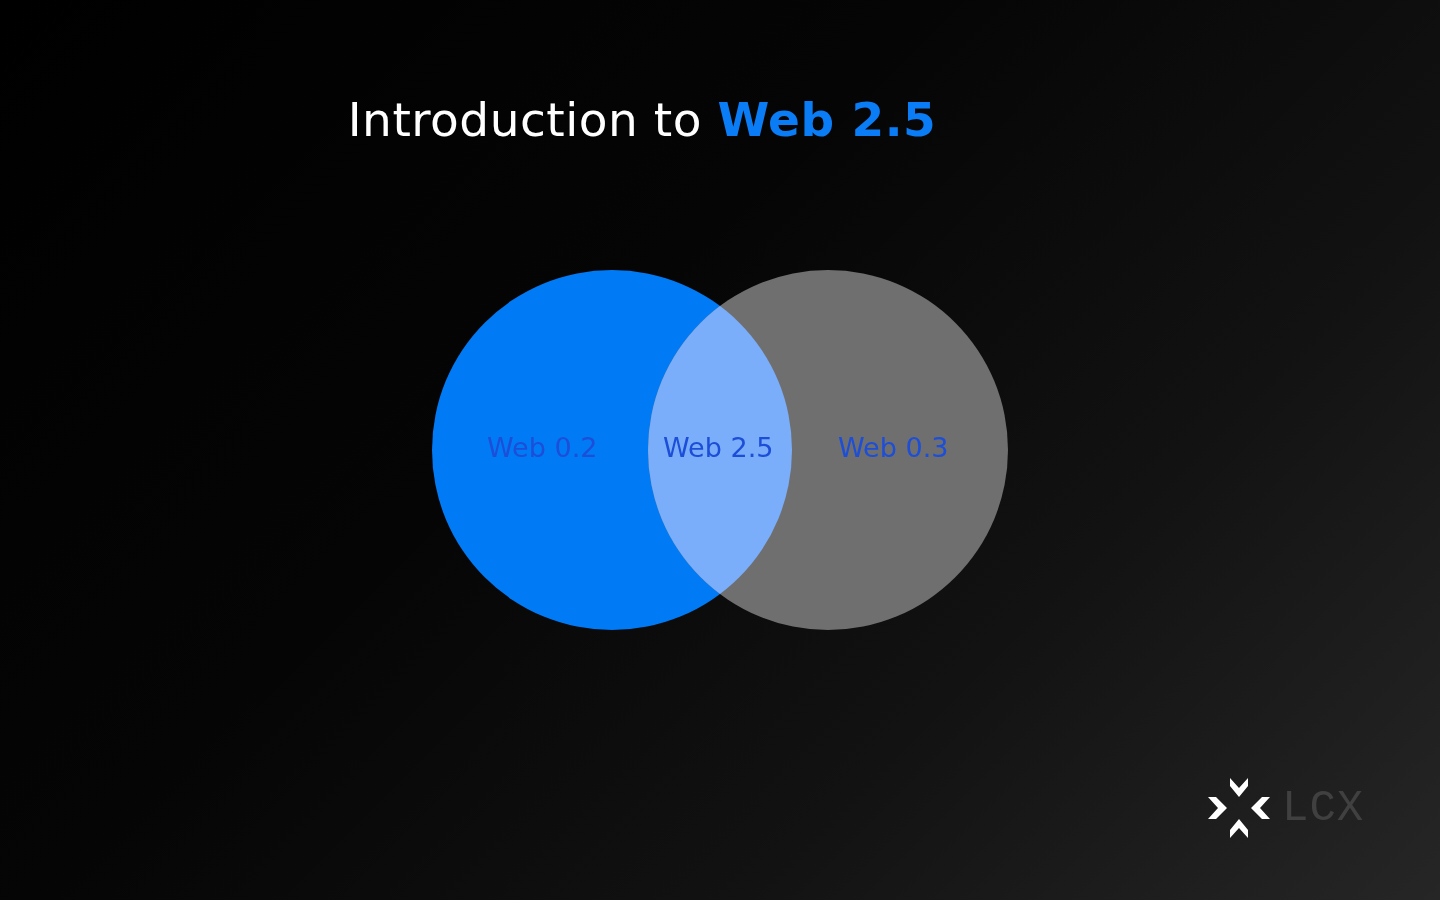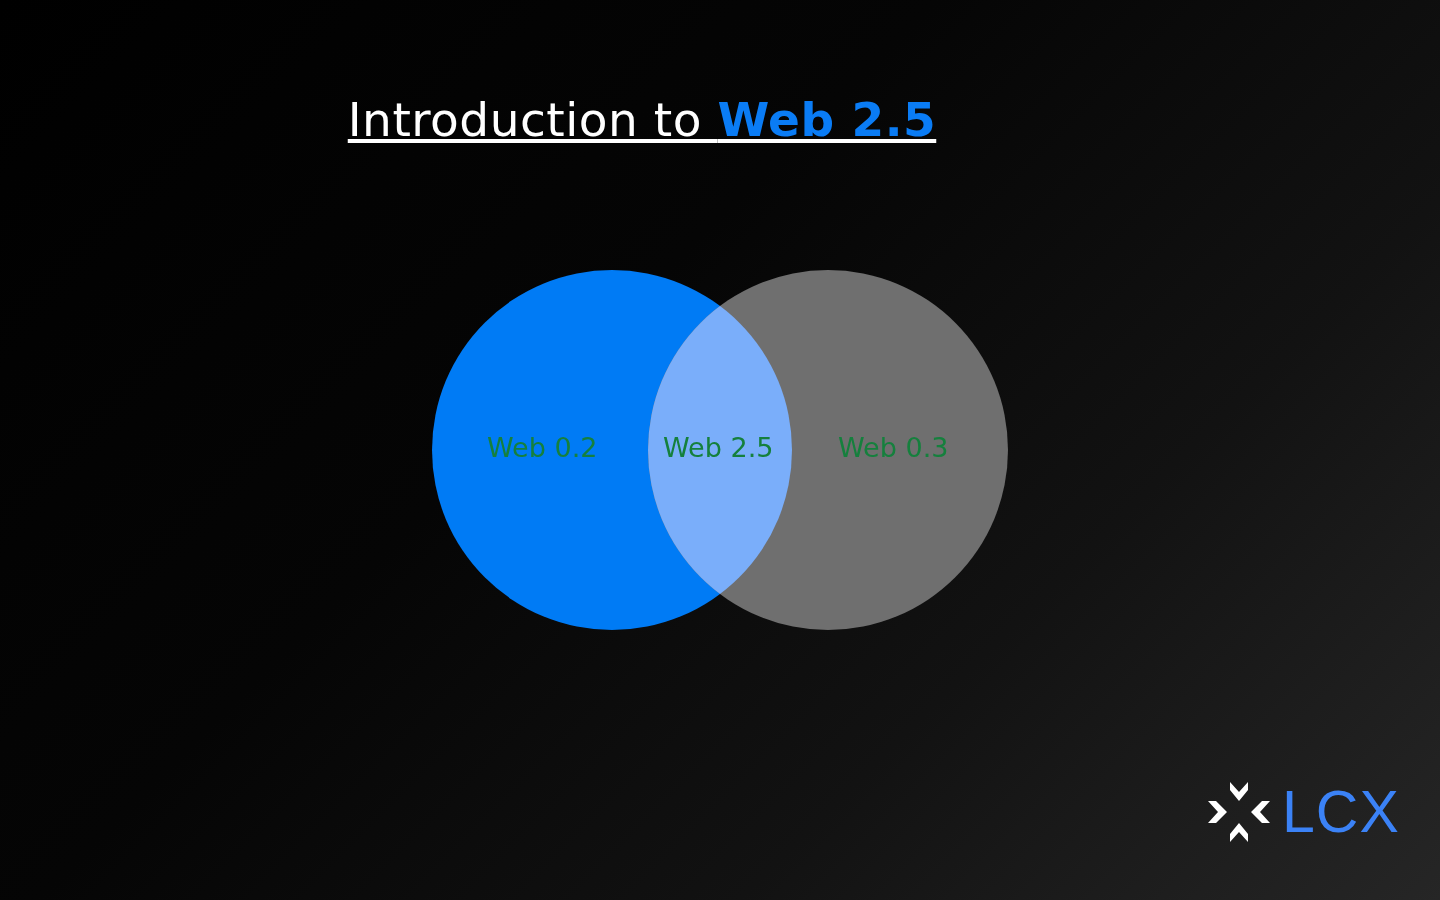--- a/index.html
+++ b/index.html
@@ -1,25 +1,25 @@
 <!DOCTYPE html>
 <html><head>
 <meta charset="utf-8">
 <style>
   html,body{margin:0;padding:0;}
   body{width:1440px;height:900px;overflow:hidden;position:relative;
     background:linear-gradient(135deg,#000000 0%,#050505 40%,#121212 70%,#262626 100%);
     font-family:"DejaVu Sans","Liberation Sans",sans-serif;}
   .title{position:absolute;top:92px;left:0;width:1284px;text-align:center;
-    font-size:47px;color:#ffffff;letter-spacing:0.5px;font-weight:normal;text-decoration:underline;}
+    font-size:47px;color:#ffffff;letter-spacing:0.5px;font-weight:normal;}
   .title .hl{color:#0a7cf5;font-weight:bold;}
   .venn{position:absolute;left:0;top:0;width:1440px;height:900px;}
-  .label{position:absolute;top:432px;font-size:27px;color:#15803d;white-space:nowrap;}
+  .label{position:absolute;top:432px;font-size:27px;color:#1d4ed8;white-space:nowrap;}
   .logo{position:absolute;left:1208px;top:778px;display:flex;align-items:center;}
-  .logo-text{font-family:Liberation Sans, sans-serif;color:#3b82f6;font-size:59px;margin-left:12px;letter-spacing:1px;}
+  .logo-text{font-family:Liberation Mono, monospace;color:#404040;font-size:44px;margin-left:12px;letter-spacing:1px;}
 </style>
 </head>
 <body>
 
 <div class="title"><span>Introduction to </span><span class="hl">Web 2.5</span></div>
 
 <svg class="venn" viewBox="0 0 1440 900">
   <defs>
     <clipPath id="clipLeft">
         <circle cx="612" cy="450" r="180"></circle>

